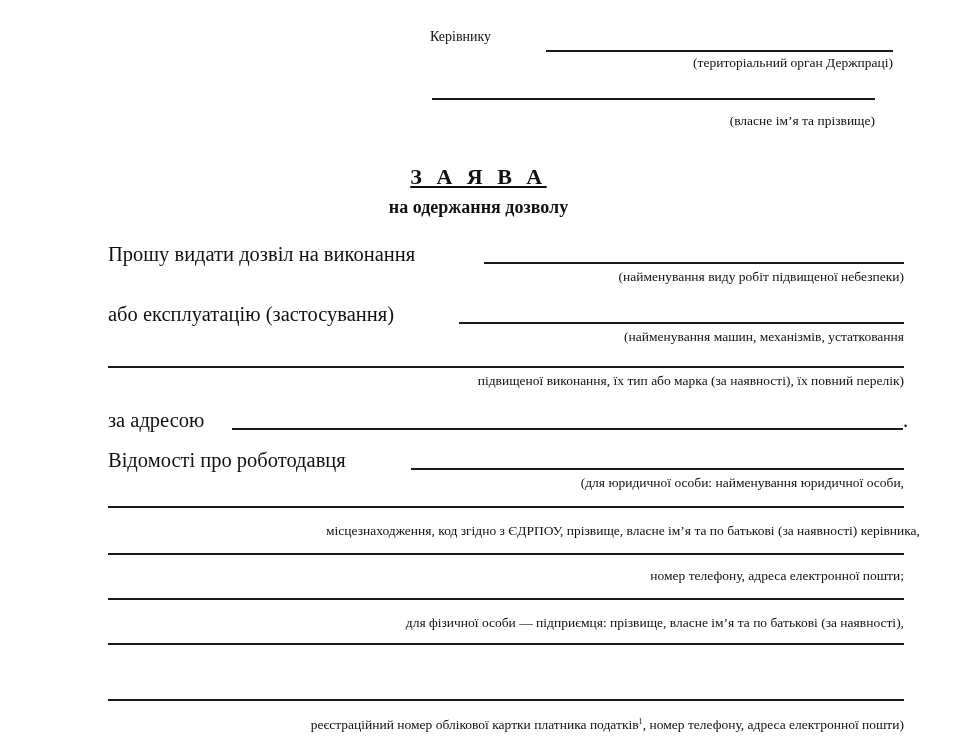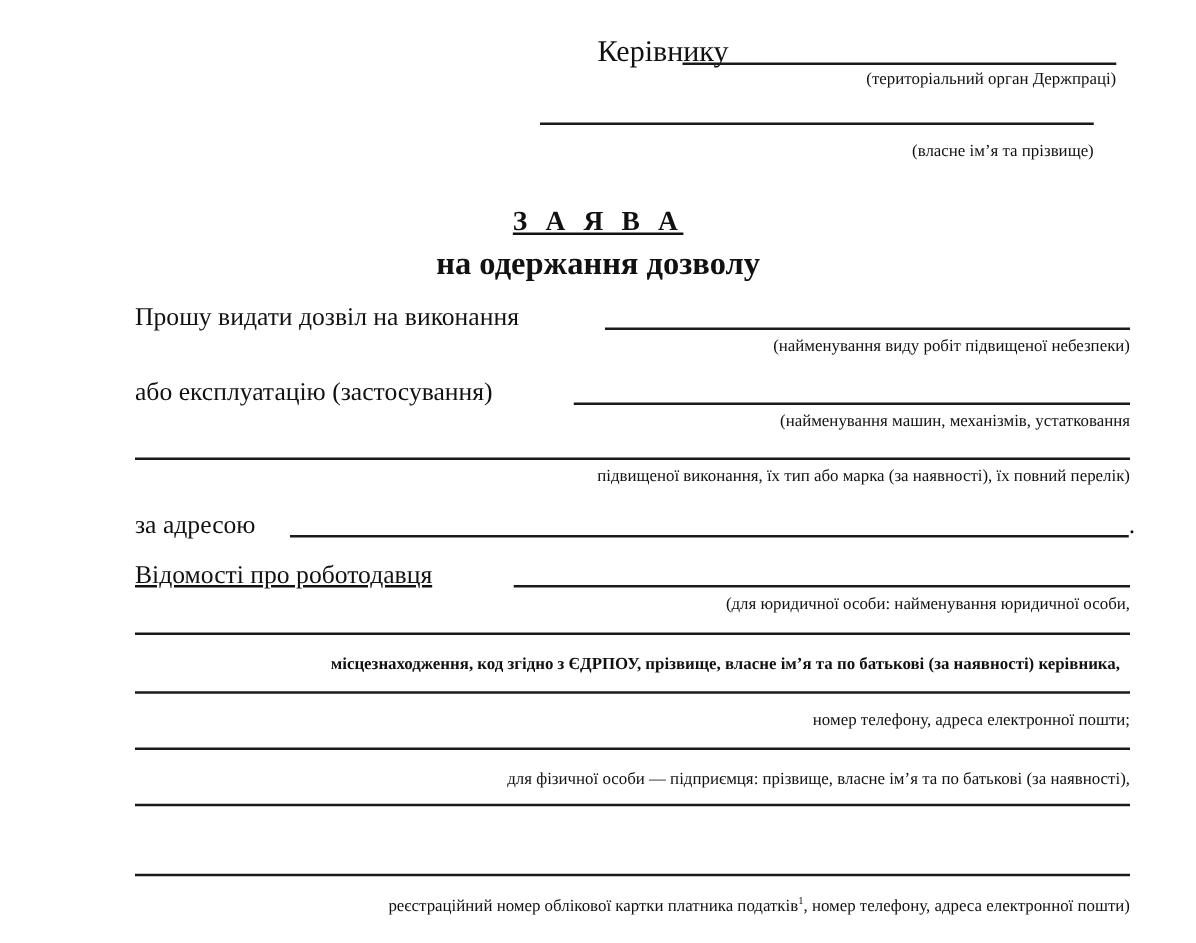--- a/index.html
+++ b/index.html
@@ -47,44 +47,43 @@
     white-space: nowrap;
     color: #111111;
   }
   .caption.center {
     text-align: right;
   }
 
   
   .hdr-label {
     position: absolute;
-    font-size: 24px;
+    font-size: 14px;
     line-height: 1;
     white-space: nowrap;
-    margin-left: 48px;
   }
 
   
   .title-main {
     position: absolute;
     width: 957px;
     left: 0;
     text-align: center;
     font-weight: bold;
     font-size: 22px;
     letter-spacing: 4.5px;
     line-height: 1;
   }
   .title-sub {
     position: absolute;
     width: 957px;
     left: 0;
     text-align: center;
     font-weight: bold;
-    font-size: 26px;
+    font-size: 18px;
     line-height: 1;
   }
 
   .period {
     position: absolute;
     font-size: 20.5px;
     line-height: 1;
   }
 
   sup {
@@ -127,29 +126,29 @@
   <div class="rule" style="left:108px; top:366px; width:796px;"></div>
 
   <div class="caption center" style="left:108px; top:374px; width:796px;">підвищеної виконання, їх тип або марка (за наявності), їх повний перелік)</div>
 
   <div class="body-text" style="left:108px; top:410px;">за адресою</div>
 
   <div class="rule" style="left:232px; top:428px; width:671px;"></div>
 
   <div class="period" style="left:903px; top:410px;">.</div>
 
-  <div class="body-text" style="left:108px; top:450px;text-decoration:underline;">Відомості про роботодавця</div>
+  <div class="body-text" style="left:108px; top:450px;">Відомості про роботодавця</div>
 
   <div class="rule" style="left:411px; top:468px; width:493px;"></div>
 
   <div class="caption center" style="left:411px; top:476px; width:493px;">(для юридичної особи: найменування юридичної особи,</div>
 
   <div class="rule" style="left:108px; top:506px; width:796px;"></div>
 
-  <div class="caption center" style="left:100px; top:524px; width:796px;font-weight:bold;">місцезнаходження, код згідно з ЄДРПОУ, прізвище, власне ім’я та по батькові (за наявності) керівника,</div>
+  <div class="caption center" style="left:124px; top:524px; width:796px;">місцезнаходження, код згідно з ЄДРПОУ, прізвище, власне ім’я та по батькові (за наявності) керівника,</div>
 
   <div class="rule" style="left:108px; top:553px; width:796px;"></div>
 
   <div class="caption center" style="left:108px; top:569px; width:796px;">номер телефону, адреса електронної пошти;</div>
 
   <div class="rule" style="left:108px; top:598px; width:796px;"></div>
 
   <div class="caption center" style="left:108px; top:616px; width:796px;">для фізичної особи — підприємця: прізвище, власне ім’я та по батькові (за наявності),</div>
 
   <div class="rule" style="left:108px; top:643px; width:796px;"></div>

